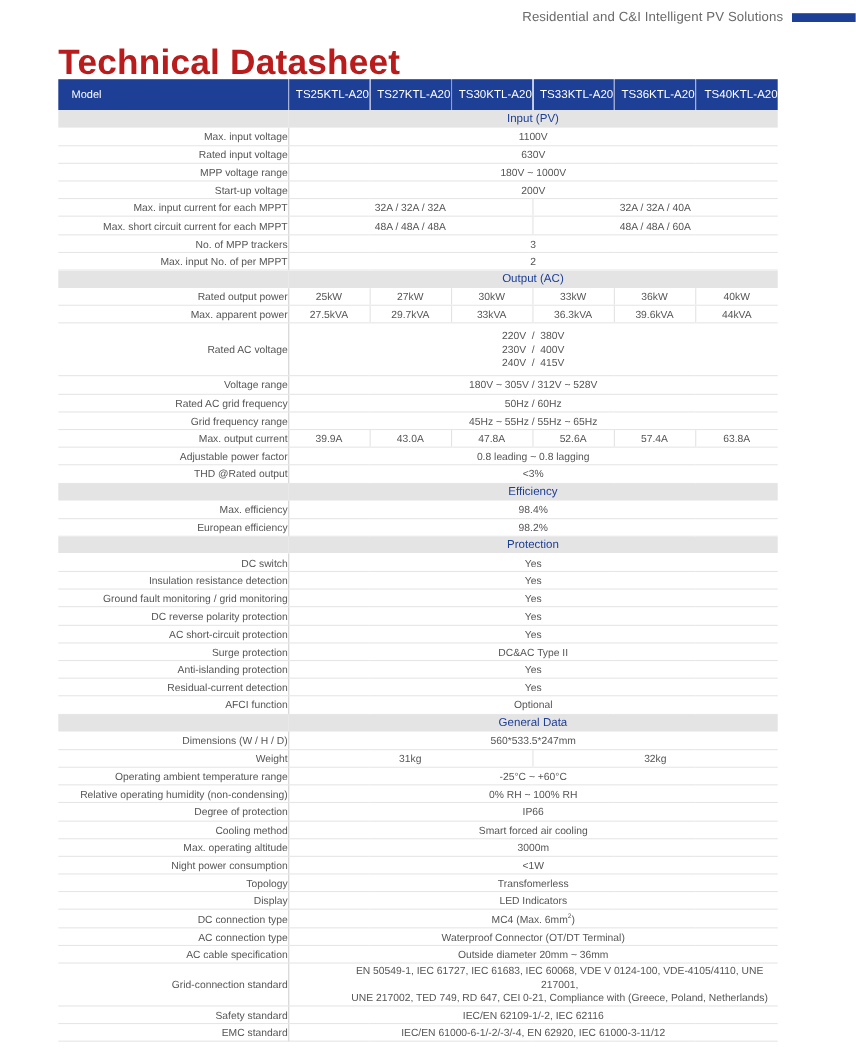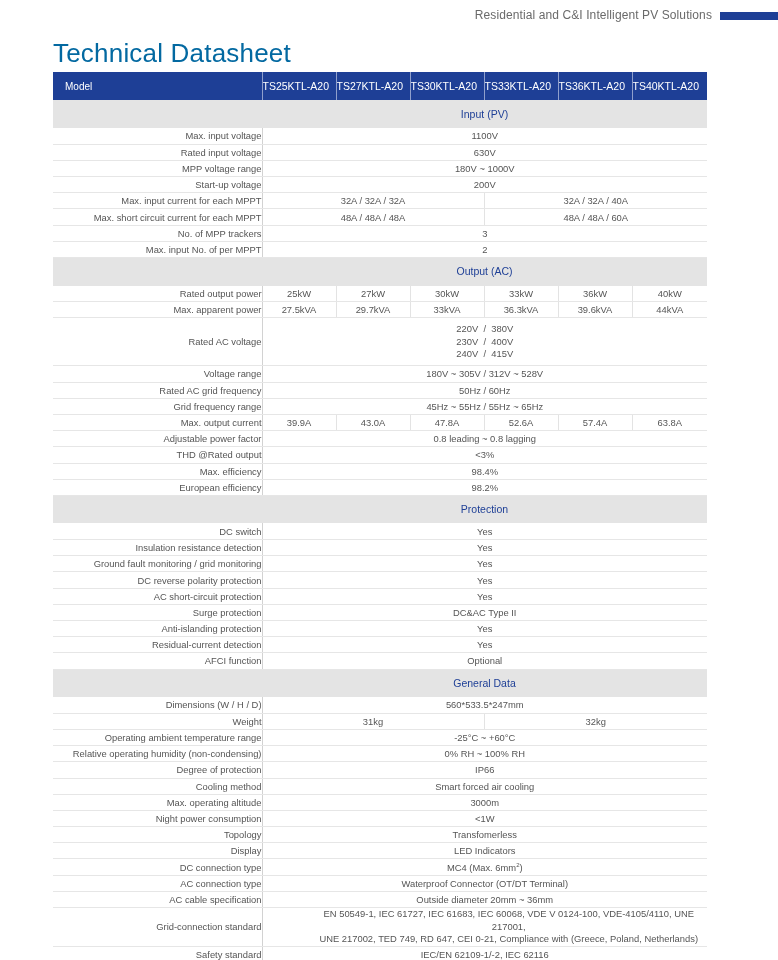--- a/index.html
+++ b/index.html
@@ -10,21 +10,21 @@
     position: absolute; top: 8px; right: 66px;
     font-size: 12px; color: #6a6a6a; letter-spacing: 0.1px;
     white-space: nowrap;
   }
   .accent-bar {
     position: absolute; top: 12px; left: 720px; width: 58px; height: 8px;
     background: #1e3f96;
   }
   .title {
     position: absolute; top: 38px; left: 53px;
-    font-size: 26px; color: #0369a1; font-weight: normal; letter-spacing: 0.2px;
+    font-size: 32px; color: #b91c1c; font-weight: bold; letter-spacing: 0.2px;
   }
 
   table.ds {
     position: absolute; top: 72px; left: 53px; width: 654px;
     border-collapse: collapse; table-layout: fixed;
     font-size: 9.4px; color: #555;
   }
   table.ds col.c-label { width: 209px; }
   table.ds col.c-m { width: 74px; }
   table.ds col.c-last { width: 75px; }
@@ -36,23 +36,23 @@
   }
   table.ds td.lbl { padding-left: 13px; text-align: right; border-right: 1px solid #d2d2d2; }
   table.ds td.val { text-align: center; border-left: 1px solid #e3e3e3; }
   table.ds td.val:first-of-type { border-left: none; }
 
   tr.hdr th {
     background: #1e3f96; color: #ffffff; font-weight: normal; height: 28px;
     font-size: 10.5px; border-bottom: none;
   }
   tr.hdr th.model { text-align: left; padding-left: 12px; font-size: 10px; }
-  tr.hdr th.m { text-align: left; border-left: 1px solid #8f9fcc; }
-
-  tr.sec td { background: #e4e4e4; height: 28px; border-bottom: none; }
+  tr.hdr th.m { text-align: right; border-left: 1px solid #8f9fcc; }
+
+  tr.sec td { background: #e4e4e4; height: 16px; border-bottom: none; }
   tr.sec td.sec-title { text-align: center; color: #1e3f96; font-size: 10.5px; }
   tr.sec td.sec-lbl { border-right: none; }
 
   tr.tall3 td { height: 48px; }
   tr.tall3 td.val { line-height: 12.5px; white-space: normal; }
   tr.tall2 td { height: 32px; padding-left: 48px; }
   tr.tall2 td.val { line-height: 12.5px; white-space: normal; }
 
   sup { font-size: 6px; vertical-align: super; line-height: 0; }
 </style>
@@ -177,20 +177,24 @@
     </tr>
     <tr>
       <td class="lbl">Adjustable power factor</td>
       <td class="val" colspan="6">0.8 leading ~ 0.8 lagging</td>
     </tr>
     <tr>
       <td class="lbl">THD @Rated output</td>
       <td class="val" colspan="6">&lt;3%</td>
     </tr>
 
+    <tr class="sec">
+      <td class="sec-lbl"></td>
+      <td class="sec-title" colspan="6">Efficiency</td>
+    </tr>
     <tr>
       <td class="lbl">Max. efficiency</td>
       <td class="val" colspan="6">98.4%</td>
     </tr>
     <tr>
       <td class="lbl">European efficiency</td>
       <td class="val" colspan="6">98.2%</td>
     </tr>
 
     <tr class="sec">

